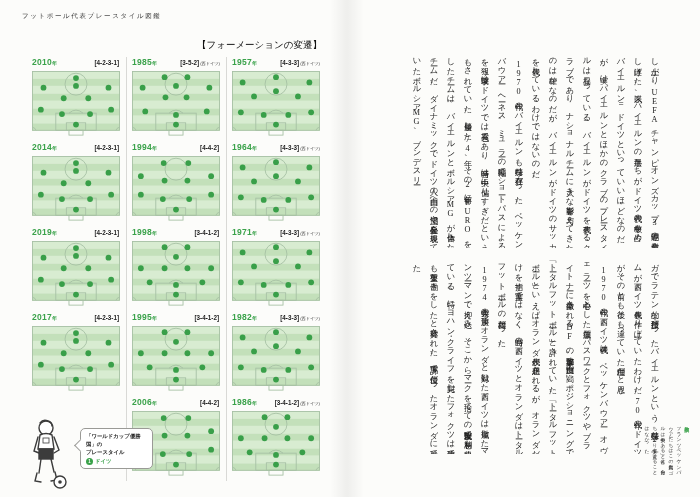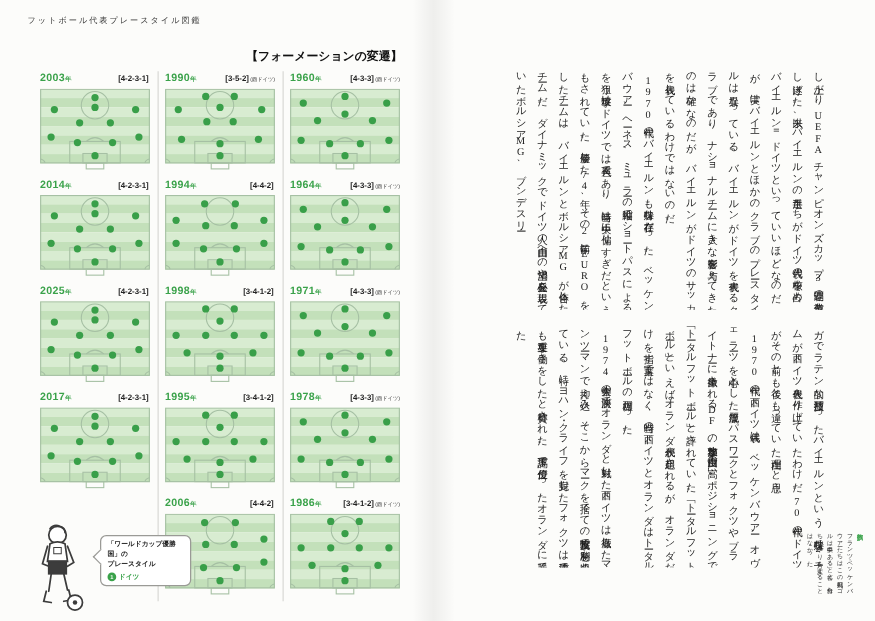--- a/index.html
+++ b/index.html
@@ -8,21 +8,21 @@
     background:#fcfcfa;
     font-family:"Liberation Sans",sans-serif;
     color:#222;
   }
   
   .gutter{position:absolute;left:330px;top:0;width:34px;height:497px;
     background:linear-gradient(to right,rgba(0,0,0,0) 0%,rgba(0,0,0,0.055) 50%,rgba(0,0,0,0) 100%);}
   
   .running-head{position:absolute;left:22px;top:12px;font-size:6.5px;letter-spacing:1.6px;color:#3a3a3a;}
   .section-title{position:absolute;left:180px;top:39px;width:142px;text-align:right;
-    font-size:9.5px;font-weight:bold;color:#111;}
+    font-size:9.5px;font-weight:normal;color:#111;}
   .col-divider{position:absolute;top:57px;height:424px;width:1px;background:#d9d9d6;}
   .page-num{position:absolute;font-size:7.5px;color:#555;margin-top:40px;}
   .page-num.left{left:16px;top:458px;}
   .page-num.right{left:680px;top:472px;}
   
   .cell{position:absolute;width:88px;}
   .cell-head{display:flex;align-items:baseline;height:12px;margin-bottom:2px;}
   .year{font-weight:bold;font-size:8.5px;color:#3aa24a;letter-spacing:.3px;}
   .year .ysuf{font-size:5px;}
   .fspacer{flex:1;}
@@ -57,21 +57,21 @@
 </style>
 </head>
 <body>
 
 <div class="running-head">フットボール代表プレースタイル図鑑</div>
 <div class="section-title">【フォーメーションの変遷】</div>
 
 <div>
     <div class="cell" style="left: 32px; top: 57px;">
     <div class="cell-head">
-      <span class="year"><span class="yr">2003</span><span class="ysuf">年</span></span>
+      <span class="year"><span class="yr">2010</span><span class="ysuf">年</span></span>
       <span class="fspacer"></span>
       <span class="formation">[4-2-3-1]</span>
       <span class="fnote"></span>
     </div>
     <svg width="88" height="65" viewBox="0 0 100 74">
         <rect x="0" y="0.00" width="100" height="8.5" fill="#d8ecd1"></rect>
         <rect x="0" y="8.50" width="100" height="8.5" fill="#c3e0ba"></rect>
         <rect x="0" y="17.00" width="100" height="8.5" fill="#d8ecd1"></rect>
         <rect x="0" y="25.50" width="100" height="8.5" fill="#c3e0ba"></rect>
         <rect x="0" y="34.00" width="100" height="8.5" fill="#d8ecd1"></rect>
@@ -135,21 +135,21 @@
         <circle cx="64" cy="31" r="3.3" fill="#399f49"></circle>
         <circle cx="10" cy="44" r="3.3" fill="#399f49"></circle>
         <circle cx="34" cy="49" r="3.3" fill="#399f49"></circle>
         <circle cx="66" cy="49" r="3.3" fill="#399f49"></circle>
         <circle cx="90" cy="44" r="3.3" fill="#399f49"></circle>
         <circle cx="50" cy="61" r="3.3" fill="#399f49"></circle>
       </svg>
   </div>
     <div class="cell" style="left: 32px; top: 227px;">
     <div class="cell-head">
-      <span class="year"><span class="yr">2025</span><span class="ysuf">年</span></span>
+      <span class="year"><span class="yr">2019</span><span class="ysuf">年</span></span>
       <span class="fspacer"></span>
       <span class="formation">[4-2-3-1]</span>
       <span class="fnote"></span>
     </div>
     <svg width="88" height="65" viewBox="0 0 100 74">
         <rect x="0" y="0.00" width="100" height="8.5" fill="#d8ecd1"></rect>
         <rect x="0" y="8.50" width="100" height="8.5" fill="#c3e0ba"></rect>
         <rect x="0" y="17.00" width="100" height="8.5" fill="#d8ecd1"></rect>
         <rect x="0" y="25.50" width="100" height="8.5" fill="#c3e0ba"></rect>
         <rect x="0" y="34.00" width="100" height="8.5" fill="#d8ecd1"></rect>
@@ -213,21 +213,21 @@
         <circle cx="64" cy="31" r="3.3" fill="#399f49"></circle>
         <circle cx="10" cy="44" r="3.3" fill="#399f49"></circle>
         <circle cx="34" cy="49" r="3.3" fill="#399f49"></circle>
         <circle cx="66" cy="49" r="3.3" fill="#399f49"></circle>
         <circle cx="90" cy="44" r="3.3" fill="#399f49"></circle>
         <circle cx="50" cy="61" r="3.3" fill="#399f49"></circle>
       </svg>
   </div>
     <div class="cell" style="left: 132px; top: 57px;">
     <div class="cell-head">
-      <span class="year"><span class="yr">1990</span><span class="ysuf">年</span></span>
+      <span class="year"><span class="yr">1985</span><span class="ysuf">年</span></span>
       <span class="fspacer"></span>
       <span class="formation">[3-5-2]</span>
       <span class="fnote">(西ドイツ)</span>
     </div>
     <svg width="88" height="65" viewBox="0 0 100 74">
         <rect x="0" y="0.00" width="100" height="8.5" fill="#d8ecd1"></rect>
         <rect x="0" y="8.50" width="100" height="8.5" fill="#c3e0ba"></rect>
         <rect x="0" y="17.00" width="100" height="8.5" fill="#d8ecd1"></rect>
         <rect x="0" y="25.50" width="100" height="8.5" fill="#c3e0ba"></rect>
         <rect x="0" y="34.00" width="100" height="8.5" fill="#d8ecd1"></rect>
@@ -408,21 +408,21 @@
         <circle cx="90" cy="23" r="3.3" fill="#399f49"></circle>
         <circle cx="10" cy="44" r="3.3" fill="#399f49"></circle>
         <circle cx="35" cy="49" r="3.3" fill="#399f49"></circle>
         <circle cx="65" cy="49" r="3.3" fill="#399f49"></circle>
         <circle cx="90" cy="44" r="3.3" fill="#399f49"></circle>
         <circle cx="50" cy="61" r="3.3" fill="#399f49"></circle>
       </svg>
   </div>
     <div class="cell" style="left: 232px; top: 57px;">
     <div class="cell-head">
-      <span class="year"><span class="yr">1960</span><span class="ysuf">年</span></span>
+      <span class="year"><span class="yr">1957</span><span class="ysuf">年</span></span>
       <span class="fspacer"></span>
       <span class="formation">[4-3-3]</span>
       <span class="fnote">(西ドイツ)</span>
     </div>
     <svg width="88" height="65" viewBox="0 0 100 74">
         <rect x="0" y="0.00" width="100" height="8.5" fill="#d8ecd1"></rect>
         <rect x="0" y="8.50" width="100" height="8.5" fill="#c3e0ba"></rect>
         <rect x="0" y="17.00" width="100" height="8.5" fill="#d8ecd1"></rect>
         <rect x="0" y="25.50" width="100" height="8.5" fill="#c3e0ba"></rect>
         <rect x="0" y="34.00" width="100" height="8.5" fill="#d8ecd1"></rect>
@@ -525,21 +525,21 @@
         <circle cx="75" cy="29" r="3.3" fill="#399f49"></circle>
         <circle cx="10" cy="47" r="3.3" fill="#399f49"></circle>
         <circle cx="36" cy="50" r="3.3" fill="#399f49"></circle>
         <circle cx="64" cy="50" r="3.3" fill="#399f49"></circle>
         <circle cx="90" cy="47" r="3.3" fill="#399f49"></circle>
         <circle cx="50" cy="61" r="3.3" fill="#399f49"></circle>
       </svg>
   </div>
     <div class="cell" style="left: 232px; top: 312px;">
     <div class="cell-head">
-      <span class="year"><span class="yr">1978</span><span class="ysuf">年</span></span>
+      <span class="year"><span class="yr">1982</span><span class="ysuf">年</span></span>
       <span class="fspacer"></span>
       <span class="formation">[4-3-3]</span>
       <span class="fnote">(西ドイツ)</span>
     </div>
     <svg width="88" height="65" viewBox="0 0 100 74">
         <rect x="0" y="0.00" width="100" height="8.5" fill="#d8ecd1"></rect>
         <rect x="0" y="8.50" width="100" height="8.5" fill="#c3e0ba"></rect>
         <rect x="0" y="17.00" width="100" height="8.5" fill="#d8ecd1"></rect>
         <rect x="0" y="25.50" width="100" height="8.5" fill="#c3e0ba"></rect>
         <rect x="0" y="34.00" width="100" height="8.5" fill="#d8ecd1"></rect>

